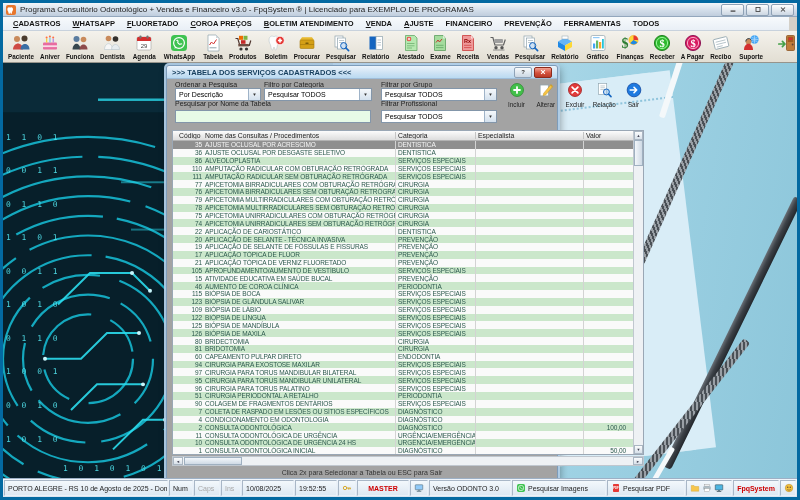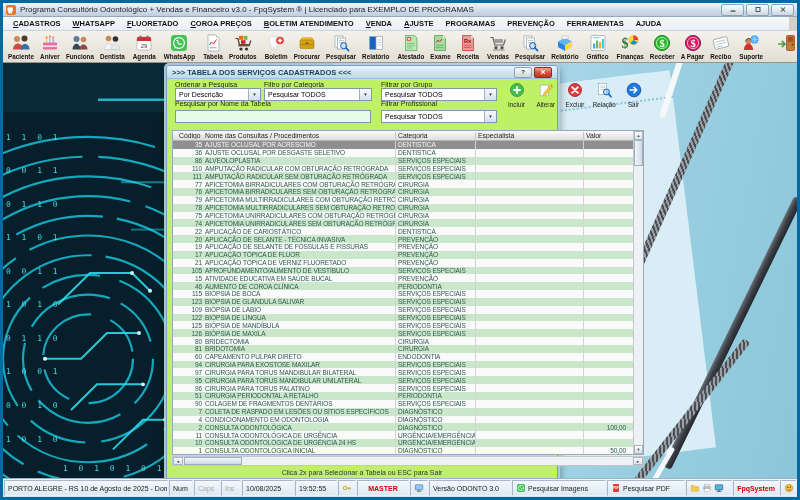--- a/index.html
+++ b/index.html
@@ -45,21 +45,21 @@
     background:#d9edf7;border-left:16px solid #eef8fc;box-shadow:-20px 0 0 rgba(255,255,255,.55);}
   .mask::before{content:"";position:absolute;left:30px;top:0;bottom:0;border-left:2px dotted #6fb0cf;}
   .mask::after{content:"";position:absolute;left:0;right:0;top:26px;border-top:2px dotted #8fc4dc;}
   .tool{position:absolute;border-radius:3px;
     background:repeating-linear-gradient(45deg,#9aa0a6 0 2px,#4a5056 2px 4px);}
   .tool.smooth{background:linear-gradient(90deg,#6a7077,#3c4147 45%,#23272c);}
   .cord{position:absolute;background:#f4f8fa;border-radius:2px;}
 
   
   .dialog{position:absolute;left:163px;top:2px;width:392px;height:417px;box-sizing:border-box;
-    background:#bef264;border:1px solid #7d9cba;border-radius:3px 3px 0 0;
+    background:#a3a3a3;border:1px solid #7d9cba;border-radius:3px 3px 0 0;
     box-shadow:0 0 0 2px rgba(176,205,231,.95), 2px 3px 8px rgba(0,0,0,.38);}
   .dlg-title{height:13px;display:flex;align-items:center;padding:0 5px;box-sizing:border-box;
     background:linear-gradient(#ecf4fb,#cfe3f4 55%,#badaf1);border-bottom:1px solid #9fbdd9;
     border-radius:2px 2px 0 0;font-size:7.5px;font-weight:700;color:#17405f;white-space:nowrap;}
   .dlg-btns{margin-left:auto;display:flex;gap:2px;}
   .dlg-btn{width:16px;height:9px;border:1px solid #8fa3b8;border-radius:2px;
     background:linear-gradient(#f7fafc,#ccd8e4);display:flex;align-items:center;justify-content:center;
     font-size:6px;color:#333;font-weight:700;}
   .dlg-btn.help::after{content:"?";}
   .dlg-btn.close{background:linear-gradient(#f2a293,#d3503c 55%,#b93a28);border-color:#8c2a1c;}
@@ -170,24 +170,24 @@
   </div>
 
   <div class="menubar">
       <div class="menu-item accel">CADASTROS</div>
       <div class="menu-item accel">WHATSAPP</div>
       <div class="menu-item accel">FLUORETADO</div>
       <div class="menu-item accel">COROA PREÇOS</div>
       <div class="menu-item accel">BOLETIM ATENDIMENTO</div>
       <div class="menu-item accel">VENDA</div>
       <div class="menu-item accel">AJUSTE</div>
-      <div class="menu-item">PROGRAMAS</div>
+      <div class="menu-item">FINANCEIRO</div>
       <div class="menu-item">PREVENÇÃO</div>
       <div class="menu-item">FERRAMENTAS</div>
-      <div class="menu-item">AJUDA</div>
+      <div class="menu-item">TODOS</div>
     </div>
 
   <div class="toolbar">
       <div class="tb-btn">
         <span class="icon tb-icon">
           <svg viewBox="0 0 20 20">
             <circle cx="6" cy="6" r="3" fill="#c98a5b"></circle>
             <circle cx="13.5" cy="5.5" r="3" fill="#4a3b2d"></circle>
             <path d="M2 16.5c0-4 3-6 5-6s5 2 5 6z" fill="#cf4a44"></path>
             <path d="M9.5 16.5c0-4 2.5-5.6 4.5-5.6s4.5 1.6 4.5 5.6z" fill="#3a6ea5"></path>

